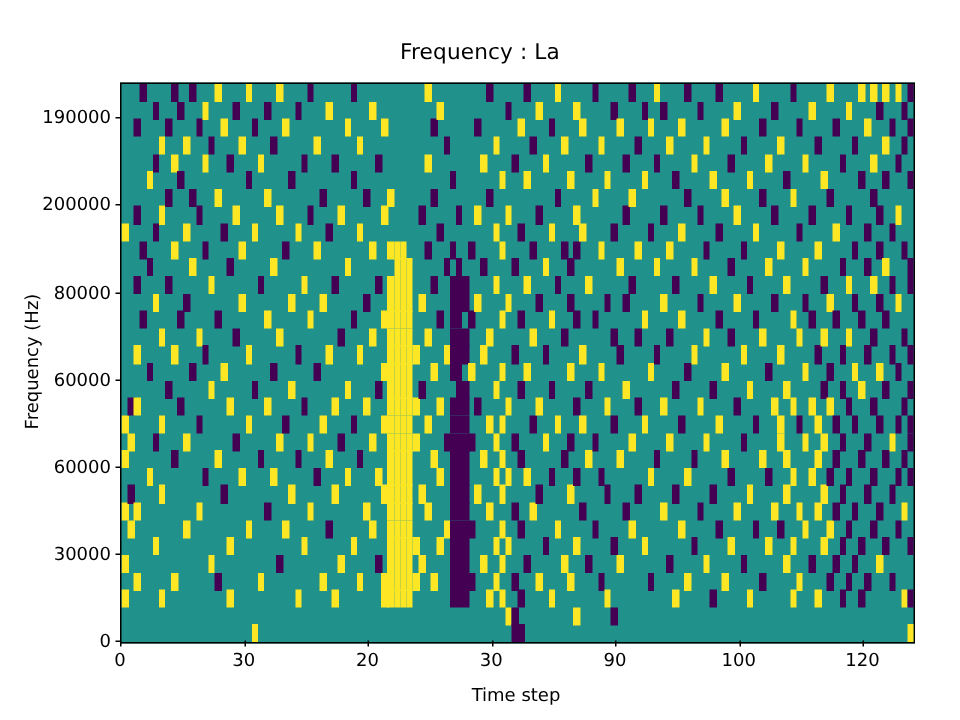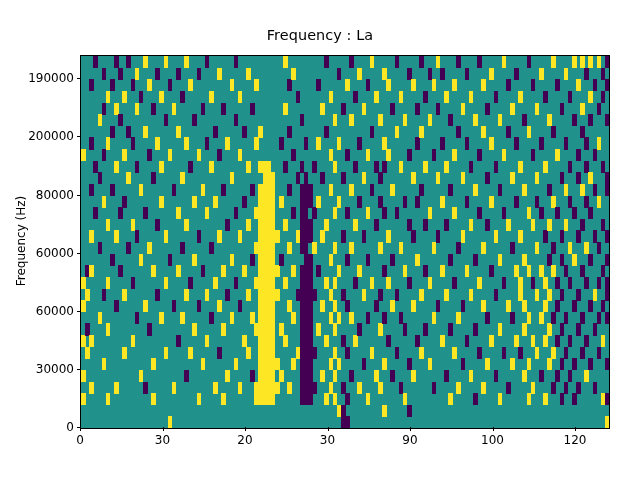--- a/index.html
+++ b/index.html
@@ -978,14 +978,15 @@
       <div class="xtick-label" style="left: 80px;">0</div>
       <div class="xtick-label" style="left: 162.5px;">30</div>
       <div class="xtick-label" style="left: 245px;">20</div>
       <div class="xtick-label" style="left: 327.5px;">30</div>
       <div class="xtick-label" style="left: 410px;">90</div>
       <div class="xtick-label" style="left: 492.5px;">100</div>
       <div class="xtick-label" style="left: 575px;">120</div>
     </div>
 
   <div id="ylabel">Frequency (Hz)</div>
+  <div id="xlabel">Time step</div>
 
 </div>
 
 </body></html>

